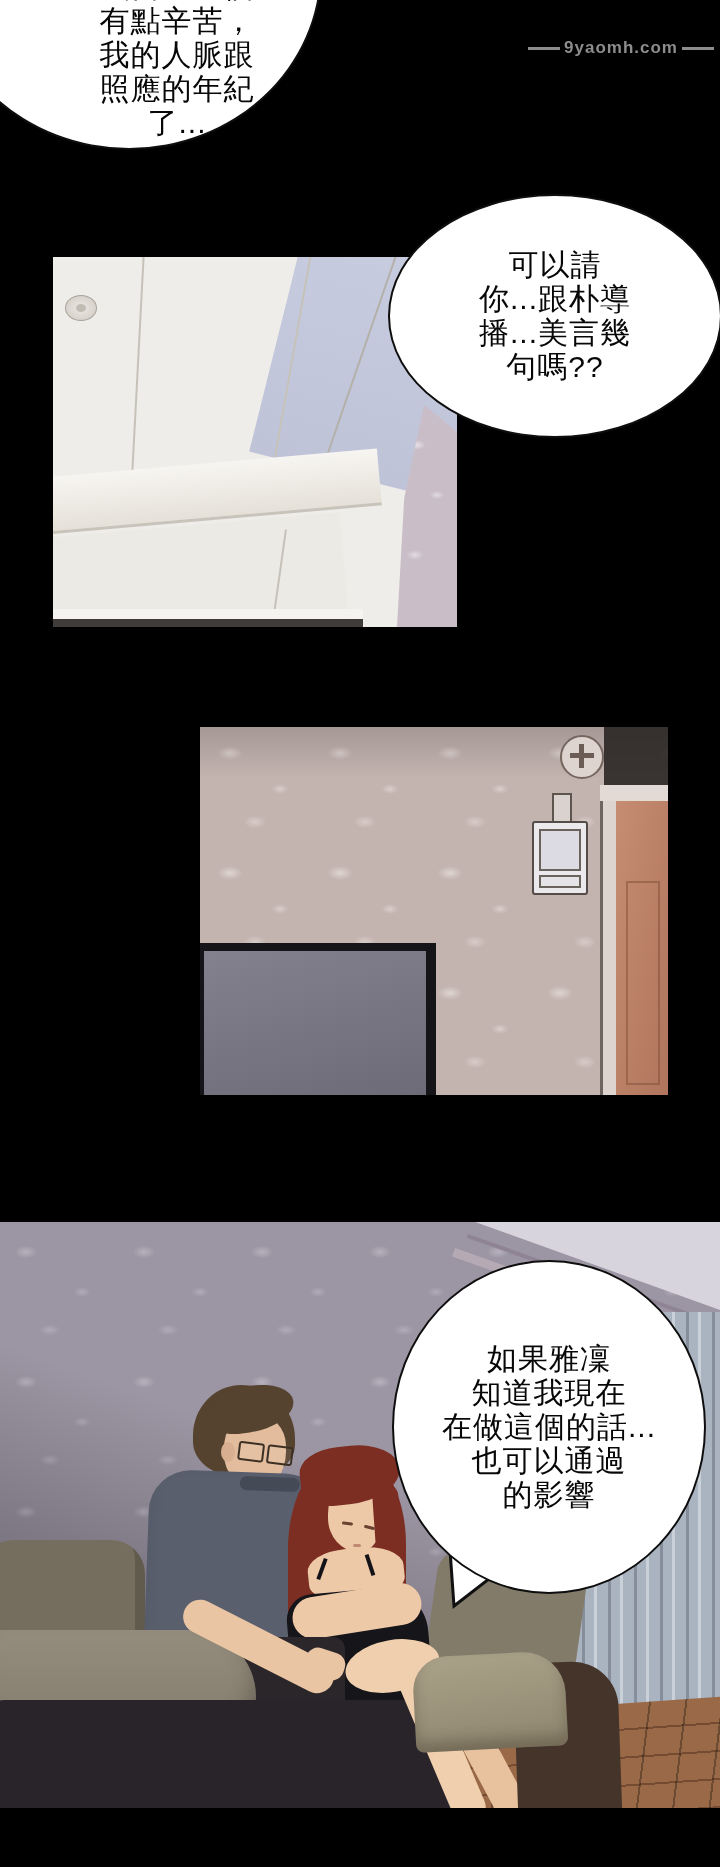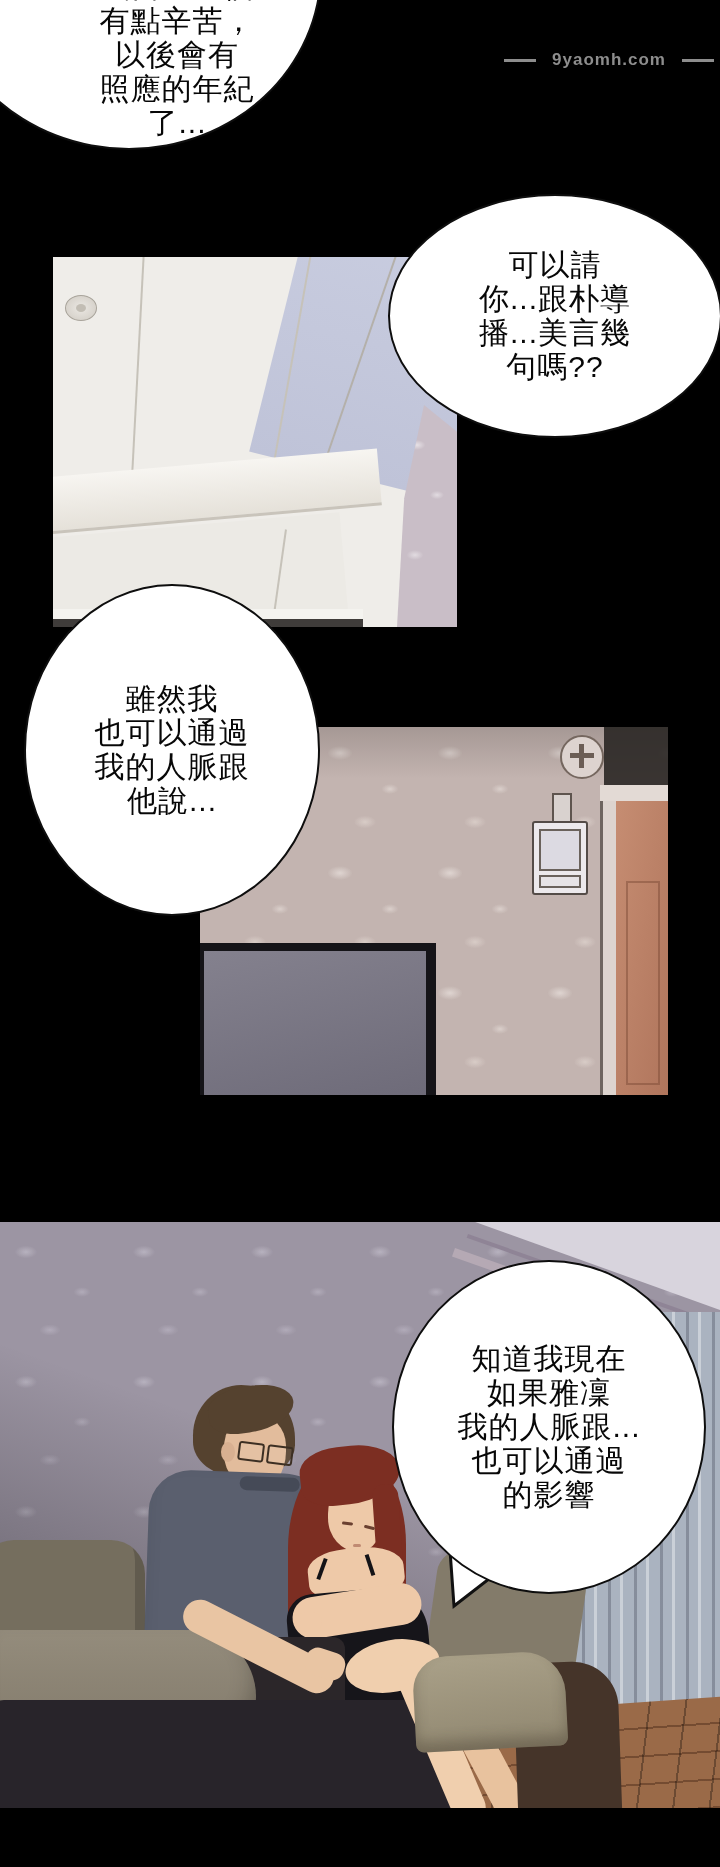--- a/index.html
+++ b/index.html
@@ -15,21 +15,21 @@
   .b1 .btext{margin-left:96px;padding-bottom:8px;}
   .b2{left:388px;top:194px;width:330px;height:240px;}
   .b3{left:24px;top:584px;width:292px;height:328px;}
   .b4{left:20px;top:1056px;width:252px;height:248px;}
   .b5{left:392px;top:1260px;width:310px;height:330px;}
   .tail{position:absolute;left:420px;top:1548px;z-index:29;}
 
   
   .wm{position:absolute;right:6px;top:34px;width:260px;text-align:right;z-index:5;}
   .wm-title{color:#9d9d9d;font-size:44px;font-weight:700;letter-spacing:2px;line-height:48px;}
-  .wm-sub{display:flex;justify-content:flex-end;align-items:center;gap:16px;margin-top:16px;
+  .wm-sub{display:flex;justify-content:flex-end;align-items:center;gap:4px;margin-top:4px;
           color:#8d8d8d;font-size:17px;font-weight:700;letter-spacing:1px;}
   .wm-dash{display:inline-block;width:32px;height:3px;background:#8d8d8d;}
 
   
   .p1{left:53px;top:257px;width:404px;height:370px;background:#efede9;overflow:hidden;z-index:10;}
   .p1-blue{left:225px;top:-40px;width:260px;height:270px;background:linear-gradient(#c9cde0,#bfc3d8);
            transform:rotate(14deg);}
   .seam{background:#c6c2b9;width:2px;}
   .s1{left:84px;top:-6px;height:225px;transform:rotate(3deg);}
   .s2{left:236px;top:-10px;height:250px;transform:rotate(10deg);}
@@ -267,48 +267,40 @@
   </div>
 
   <svg class="tail" width="110" height="64">
     <polygon points="34,58 30,2 96,10" fill="#ffffff" stroke="#111111" stroke-width="3"></polygon>
   </svg>
 
   <div class="bubble b1">
     <div class="btext">
       <div>我自己一個</div>
       <div>有點辛苦，</div>
-      <div>以後會有</div>
+      <div>我的人脈跟</div>
       <div>照應的年紀</div>
       <div>了...</div>
     </div>
   </div>
 
   <div class="bubble b2">
     <div class="btext">
       <div>可以請</div>
       <div>你...跟朴導</div>
       <div>播...美言幾</div>
       <div>句嗎??</div>
     </div>
   </div>
 
-  <div class="bubble b3">
-    <div class="btext">
-      <div>雖然我</div>
-      <div>也可以通過</div>
-      <div>我的人脈跟</div>
-      <div>他說...</div>
-    </div>
-  </div>
 
 
   <div class="bubble b5">
     <div class="btext">
+      <div>如果雅凜</div>
       <div>知道我現在</div>
-      <div>如果雅凜</div>
-      <div>我的人脈跟...</div>
+      <div>在做這個的話...</div>
       <div>也可以通過</div>
       <div>的影響</div>
     </div>
   </div>
 
 </div>
 
 </body></html>

